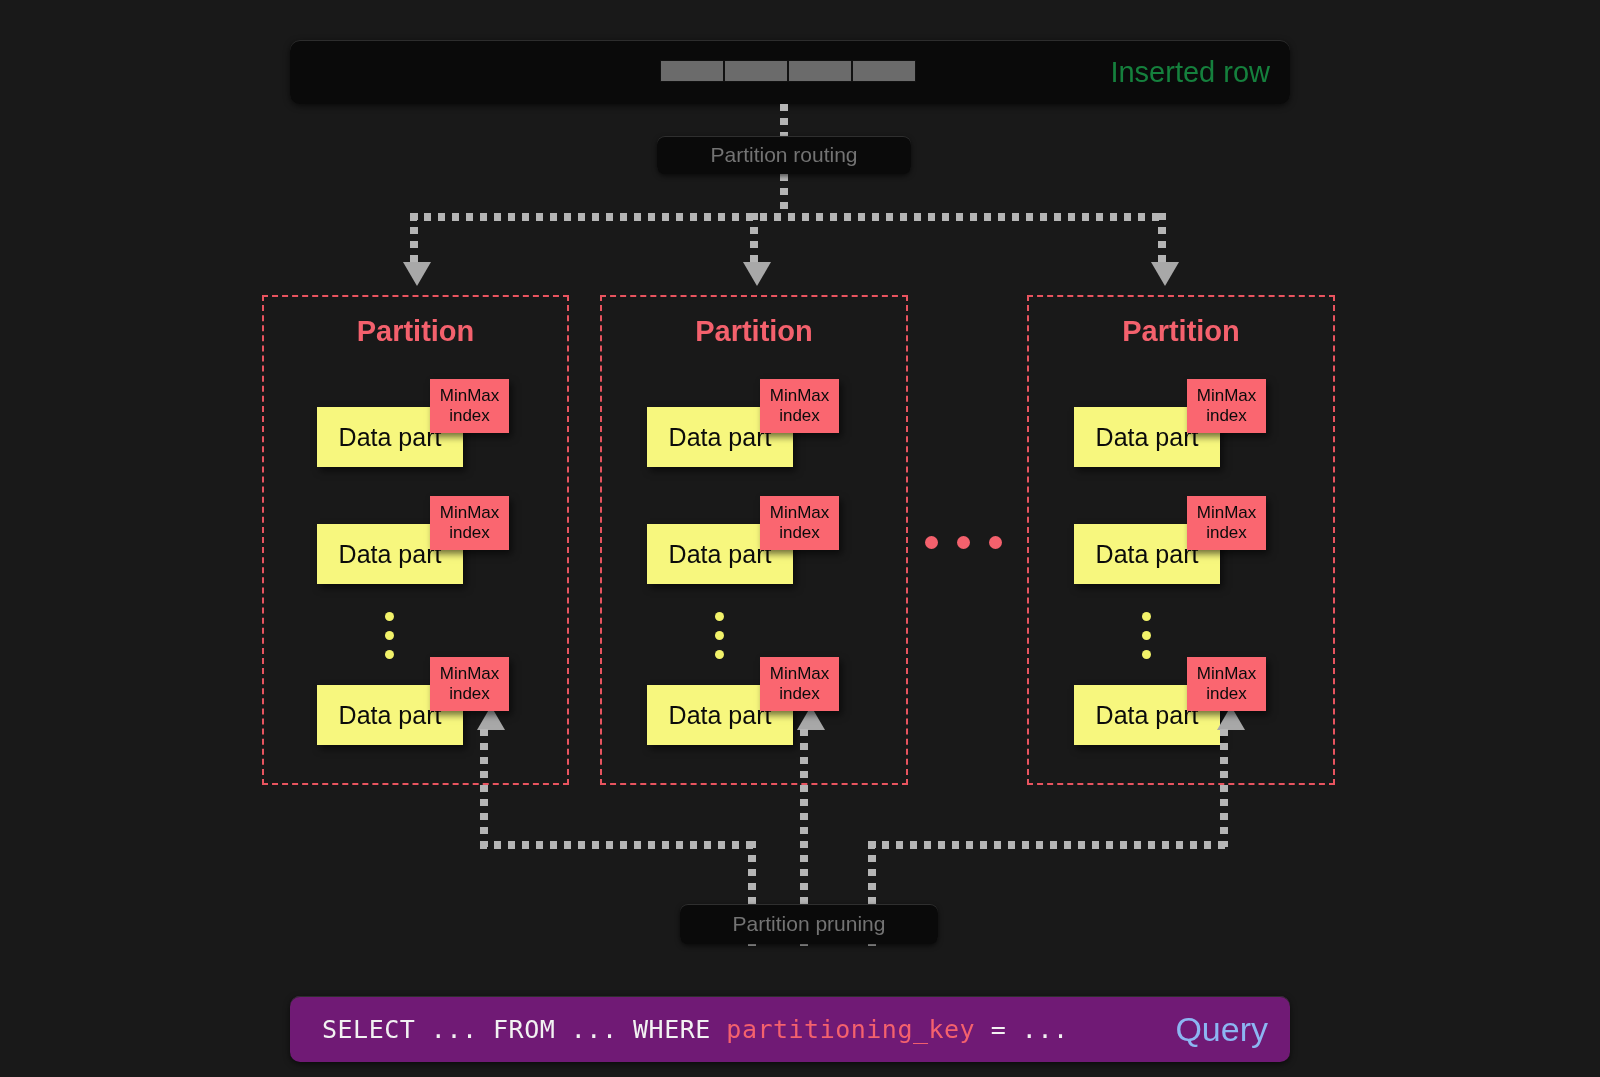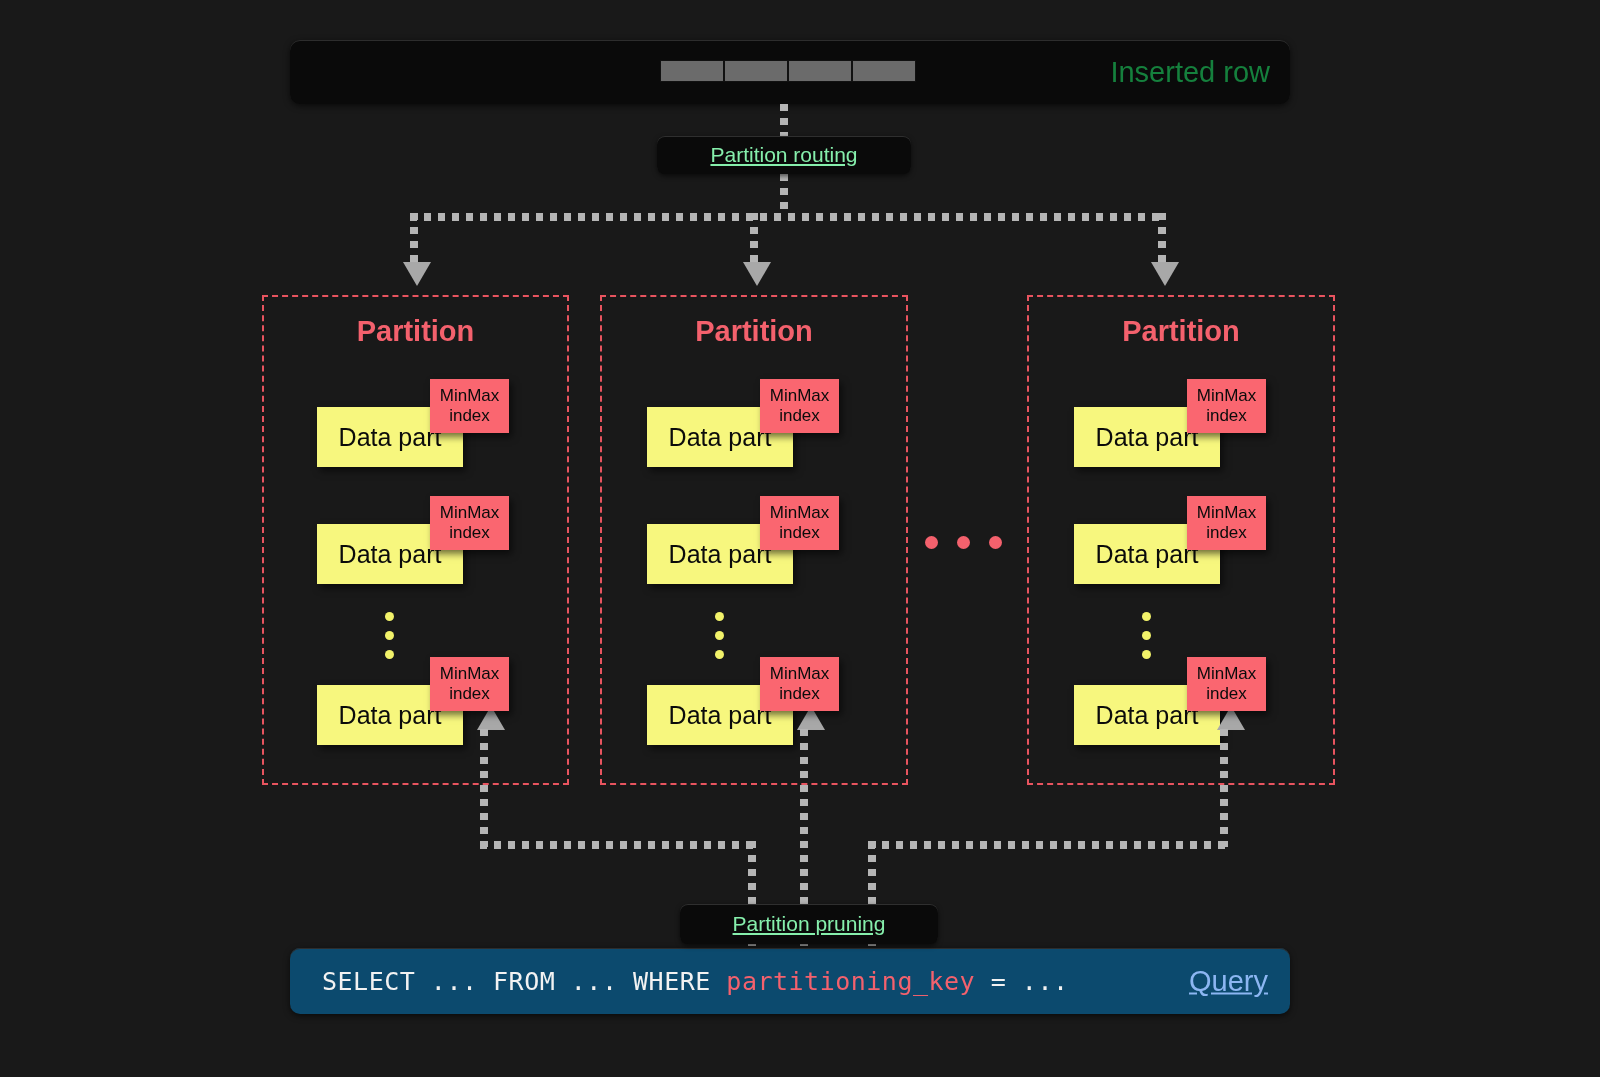--- a/index.html
+++ b/index.html
@@ -53,50 +53,49 @@
     background: #6b6b6b;
     border: 1px solid #111;
     box-sizing: border-box;
   }
 
   
   .pill {
     position: absolute;
     background: #0a0a0a;
     border-radius: 8px;
-    color: #86efac;
+    color: #737373;
     font-size: 21px;
     display: flex;
     align-items: center;
     justify-content: center;
     box-shadow: 0 1px 0 #2f2f2f inset, 0 2px 5px rgba(0,0,0,.6);
     z-index: 5;
-    text-decoration: underline;
   }
   .pill-routing {
     left: 657px;
     top: 136px;
     width: 254px;
     height: 38px;
   }
   .pill-pruning {
     left: 680px;
     top: 904px;
     width: 258px;
     height: 40px;
   }
 
   
   .querybar {
     position: absolute;
     left: 290px;
-    top: 948px;
+    top: 996px;
     width: 1000px;
     height: 66px;
-    background: #0c4a6e;
+    background: #701a75;
     border-radius: 10px;
     box-shadow: 0 1px 0 #2d2d2d inset, 0 2px 6px rgba(0,0,0,.6);
   }
   .query-text {
     position: absolute;
     left: 32px;
     top: 50%;
     transform: translateY(-50%);
     font-family: "DejaVu Sans Mono", monospace;
     font-size: 25px;
@@ -104,22 +103,21 @@
     white-space: pre;
     letter-spacing: .5px;
   }
   .query-key { color: #f4616d; }
   .query-label {
     position: absolute;
     right: 22px;
     top: 50%;
     transform: translateY(-50%);
     color: #8cb6f2;
-    font-size: 29px;
-    text-decoration: underline;
+    font-size: 34px;
   }
 
   
   .partition {
     position: absolute;
     top: 295px;
     height: 490px;
     border: 2px dashed #e8545f;
     box-sizing: border-box;
   }

